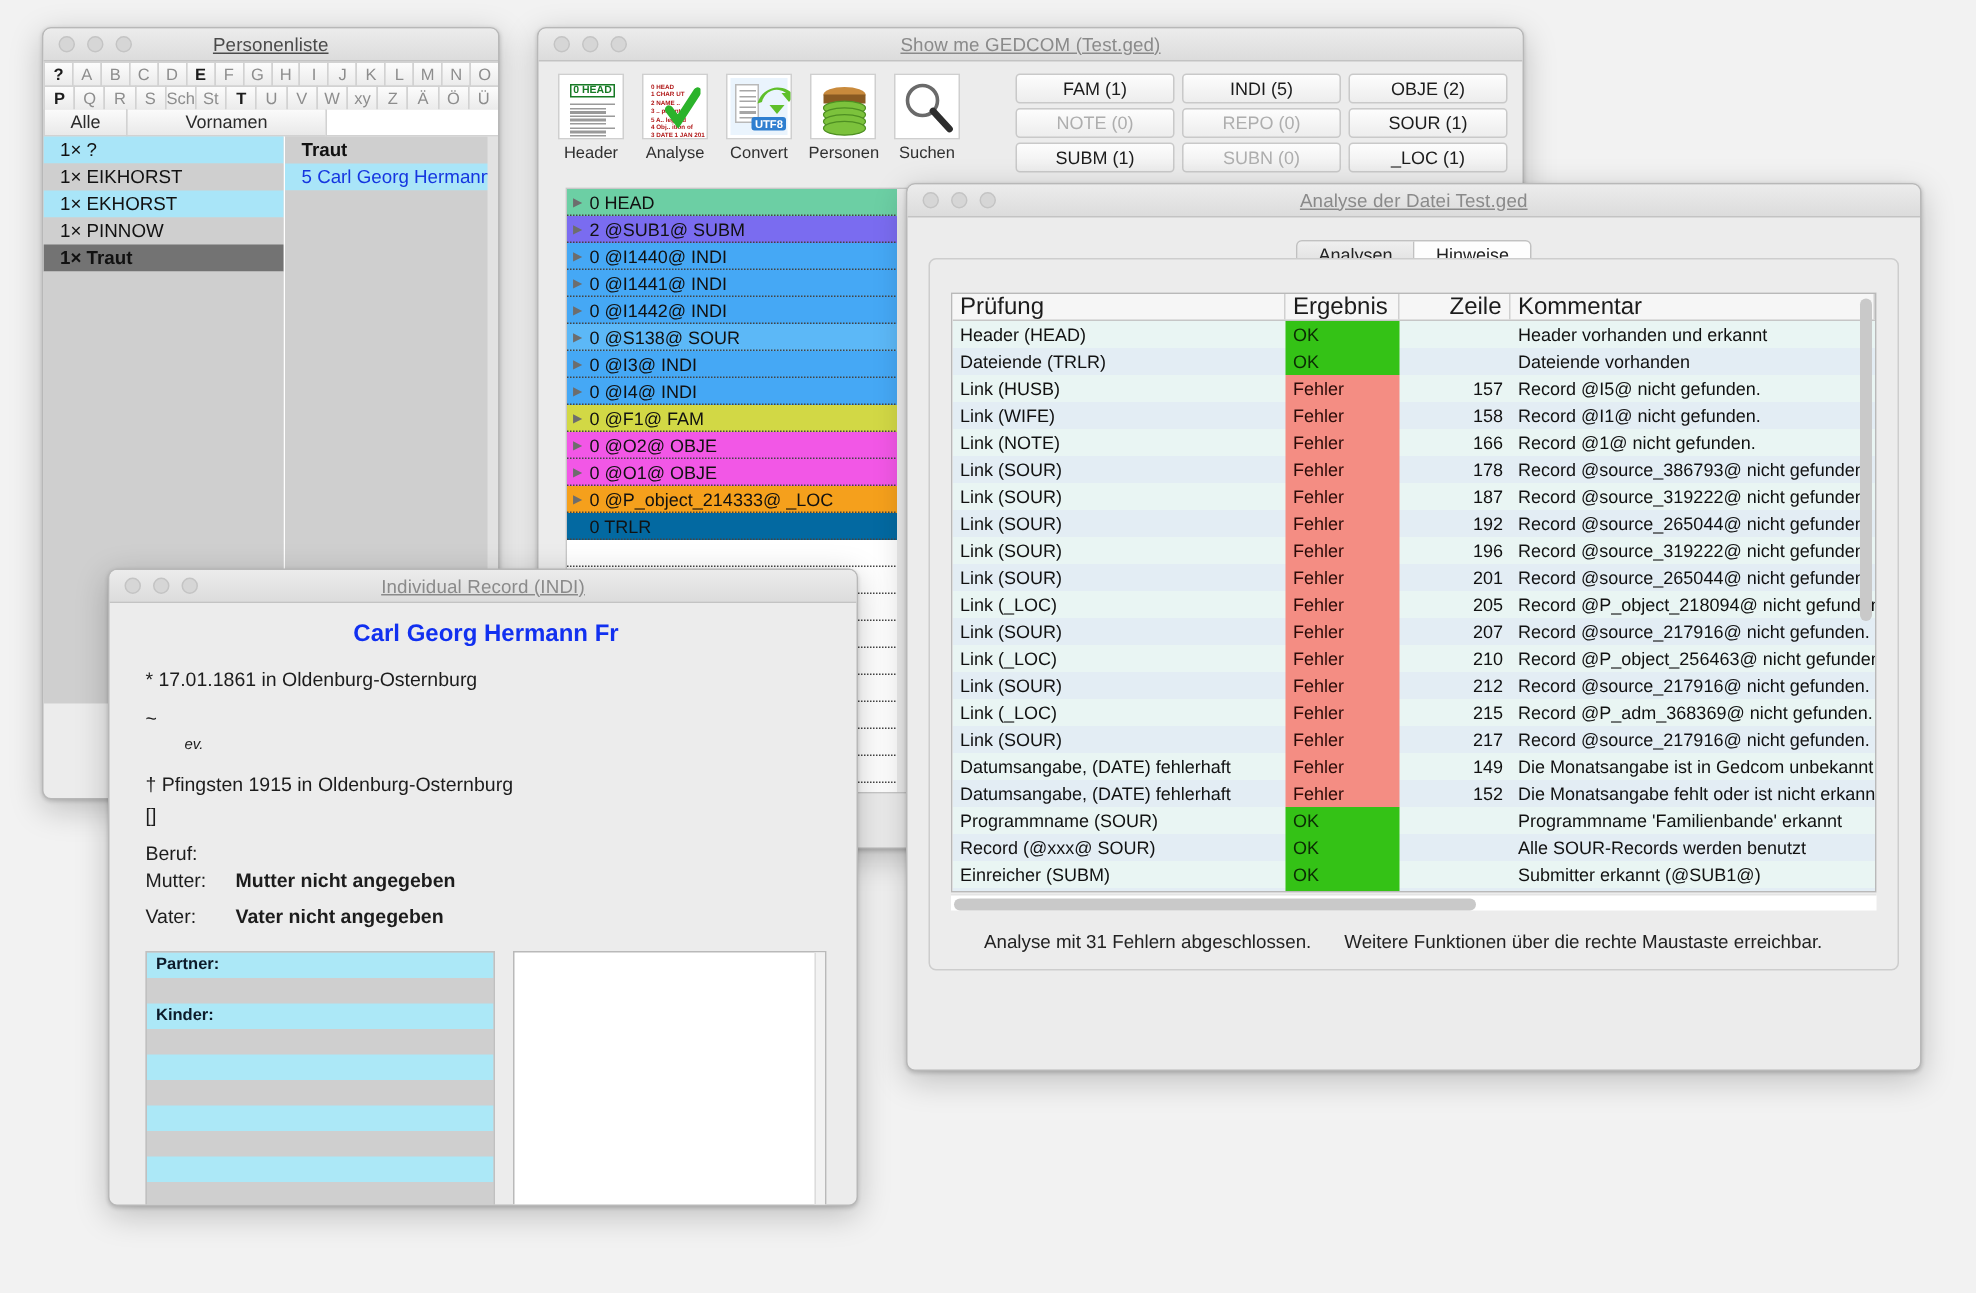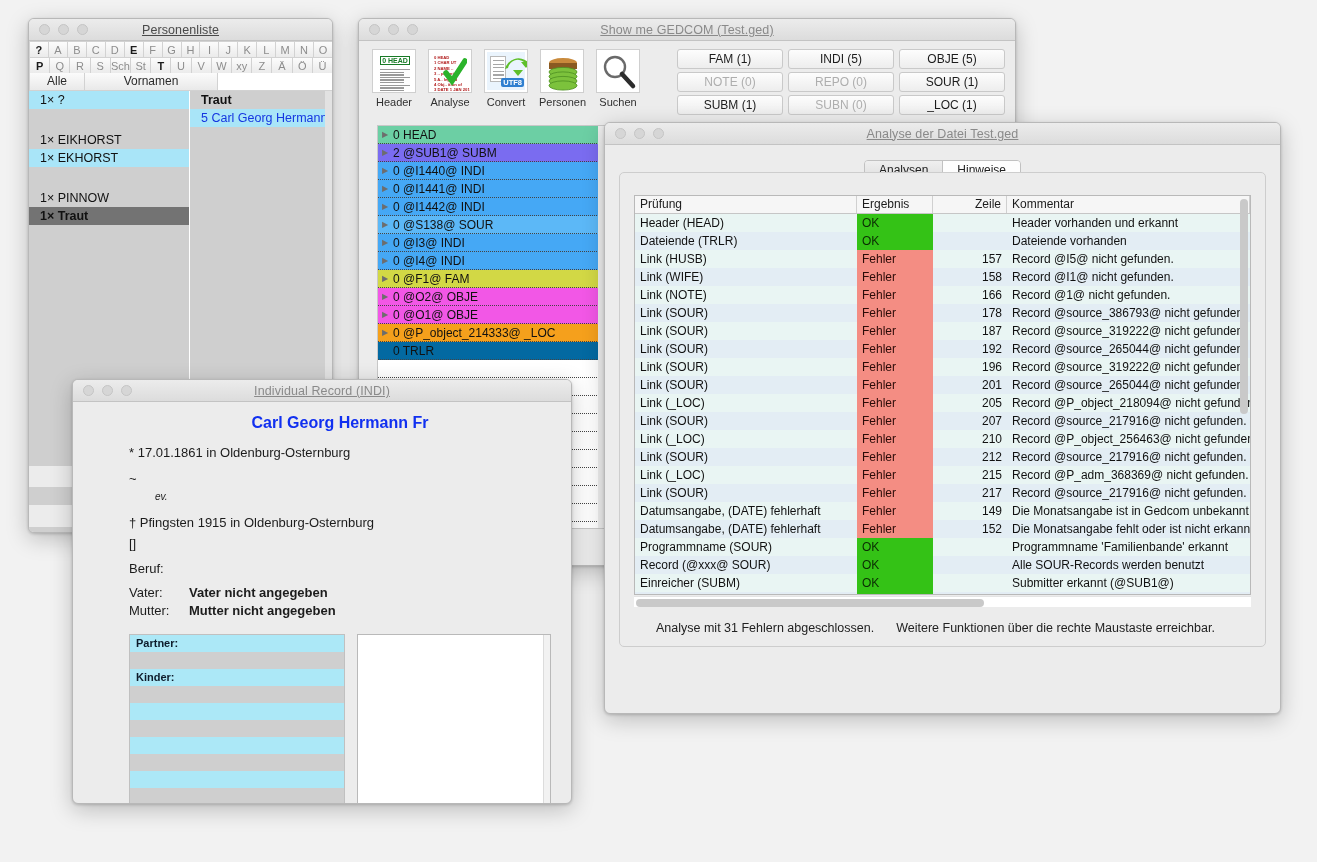--- a/index.html
+++ b/index.html
@@ -74,21 +74,21 @@
   .pl-body { display: flex; height: 375px; background: #cfcfcf; }
   .pl-col-left { width: 161px; border-right: 1px solid #fff; }
   .pl-col-right { flex: 1; position: relative; }
   .pl-row {
     height: 18px; line-height: 18px;
     font-size: 12.5px; color: #111;
     padding-left: 11px; white-space: nowrap; overflow: hidden;
   }
   .pl-row.sel-blue { background: #a9e5f8; }
   .pl-row.sel-tan { background: #737373; font-weight: bold; }
-  .pl-row.plain { background: #cfcfcf; margin-top: 22px; }
+  .pl-row.plain { background: #cfcfcf; }
   .pl-row.hdr { font-weight: bold; color: #111; background: #cfcfcf; }
   .pl-row.link { background: #a9e5f8; color: #1536e0; }
   .pl-scroll-strip {
     position: absolute; right: 0; top: 0; bottom: 0; width: 7px;
     background: #e2e2e2;
   }
 
   
   #win-gedcom { left: 358px; top: 18px; width: 658px; height: 548px; }
   .tb { display: flex; align-items: flex-start; padding: 8px 10px 4px 12px; }
@@ -162,21 +162,21 @@
     padding: 22px 14px 0 14px;
     position: relative;
   }
   .tbl-wrap {
     border: 1px solid #b9b9b9; background: #fff;
     height: 400px; overflow: hidden; position: relative;
   }
   .tbl-head { display: flex; height: 18px; background: #f6f6f6;
               border-bottom: 1px solid #c6c6c6; }
   .th {
-    font-size: 12px; color: #1c1c1c; line-height: 17px;
+    font-size: 16px; color: #1c1c1c; line-height: 17px;
     border-right: 1px solid #d0d0d0; padding: 0 5px;
     white-space: nowrap; overflow: hidden;
   }
   .c1 { width: 222px; }
   .c2 { width: 76px; }
   .c3 { width: 74px; text-align: right; }
   .c4 { flex: 1; }
   .tbl-body { height: 381px; overflow: hidden; position: relative; }
   .tr { display: flex; height: 18px; }
   .tr.band0 { background: #e9f5f3; }
@@ -198,21 +198,21 @@
     position: absolute; left: 2px; top: 2px; height: 8px;
     background: #c9c9c9; border-radius: 4px;
   }
   .an-status {
     margin-top: 14px; font-size: 12.5px; color: #222; padding-left: 22px;
     display: flex; gap: 22px;
   }
 
   
   #win-indi { left: 72px; top: 379px; width: 500px; height: 425px; }
-  .ir-body { padding: 8px 20px 0 24px; position: relative; height: 100%; margin-left: 32px; }
+  .ir-body { padding: 8px 20px 0 24px; position: relative; height: 100%; }
   .ir-name {
     text-align: center; color: #1130f0; font-weight: bold;
     font-size: 16px; margin: 4px 0 0 0; white-space: nowrap; overflow: hidden;
   }
   .ir-line { font-size: 13px; color: #1c1c1c; margin-top: 13px; }
   .ir-sub { font-size: 10px; color: #1c1c1c; margin: 5px 0 0 26px; font-style: italic; }
   .ir-kv { font-size: 13px; color: #1c1c1c; margin-top: 9px; display: flex; }
   .ir-kv .k { width: 60px; }
   .ir-kv .v { font-weight: bold; }
   .ir-panels { display: flex; gap: 12px; margin-top: 16px; }
@@ -460,21 +460,21 @@
             <div class="badge">FAM (1)</div>
             <div class="badge dim">NOTE (0)</div>
             <div class="badge">SUBM (1)</div>
           </div>
           <div class="badge-col">
             <div class="badge">INDI (5)</div>
             <div class="badge dim">REPO (0)</div>
             <div class="badge dim">SUBN (0)</div>
           </div>
           <div class="badge-col">
-            <div class="badge">OBJE (5)</div>
+            <div class="badge">OBJE (2)</div>
             <div class="badge">SOUR (1)</div>
             <div class="badge">_LOC (1)</div>
           </div>
         </div>
     </div>
 
     <div class="rec-list">
       <div id="rec-rows">
           <div class="rec-row" style="background:#6ccfa4">
      <span class="rec-tri">▶</span>
@@ -553,27 +553,27 @@
       <div class="title">Individual Record  (INDI)</div>
     </div>
     <div class="ir-body">
       <div class="ir-name">Carl Georg Hermann Fr</div>
       <div class="ir-line">* 17.01.1861 in Oldenburg-Osternburg</div>
       <div class="ir-line" style="margin-top:11px">~</div>
       <div class="ir-sub">ev.</div>
       <div class="ir-line">† Pfingsten 1915 in Oldenburg-Osternburg</div>
       <div class="ir-line" style="margin-top:6px">[]</div>
       <div class="ir-line" style="margin-top:10px">Beruf:</div>
+      <div class="ir-kv" style="margin-top:3px">
+        <span class="k">Mutter:</span>
+        <span class="v">Mutter nicht angegeben</span>
+      </div>
       <div class="ir-kv">
         <span class="k">Vater:</span>
         <span class="v">Vater nicht angegeben</span>
-      </div>
-      <div class="ir-kv" style="margin-top:3px">
-        <span class="k">Mutter:</span>
-        <span class="v">Mutter nicht angegeben</span>
       </div>
       <div class="ir-panels">
         <div class="ir-fam" id="ir-fam">
             <div class="fam-row cyan">Partner:</div>
             <div class="fam-row gray"></div>
             <div class="fam-row cyan">Kinder:</div>
             <div class="fam-row gray"></div>
             <div class="fam-row cyan"></div>
             <div class="fam-row gray"></div>
             <div class="fam-row cyan"></div>

